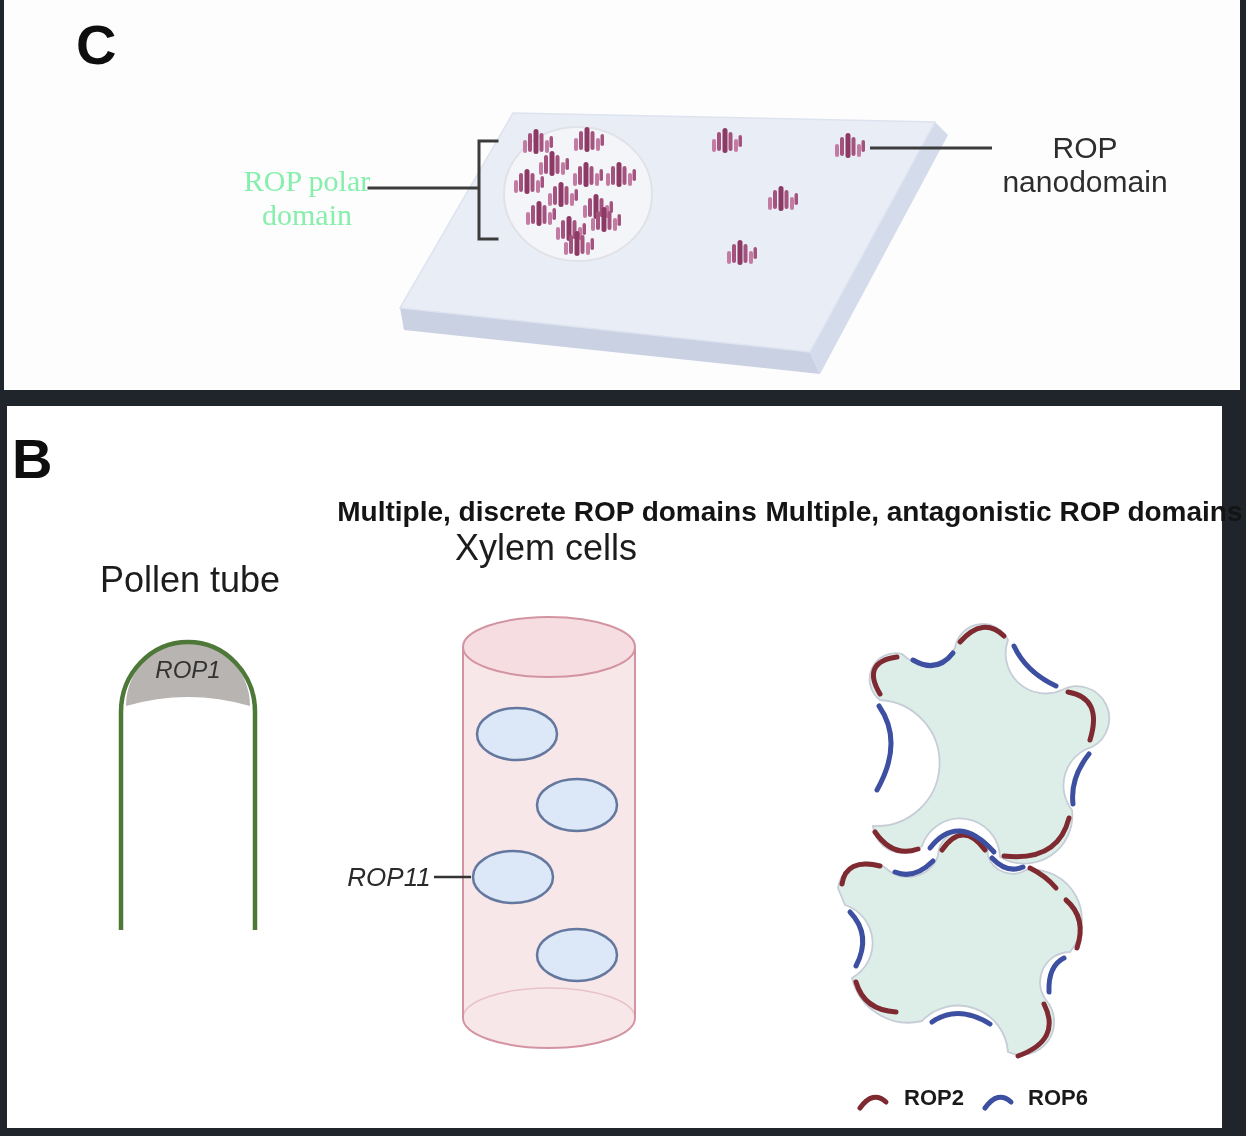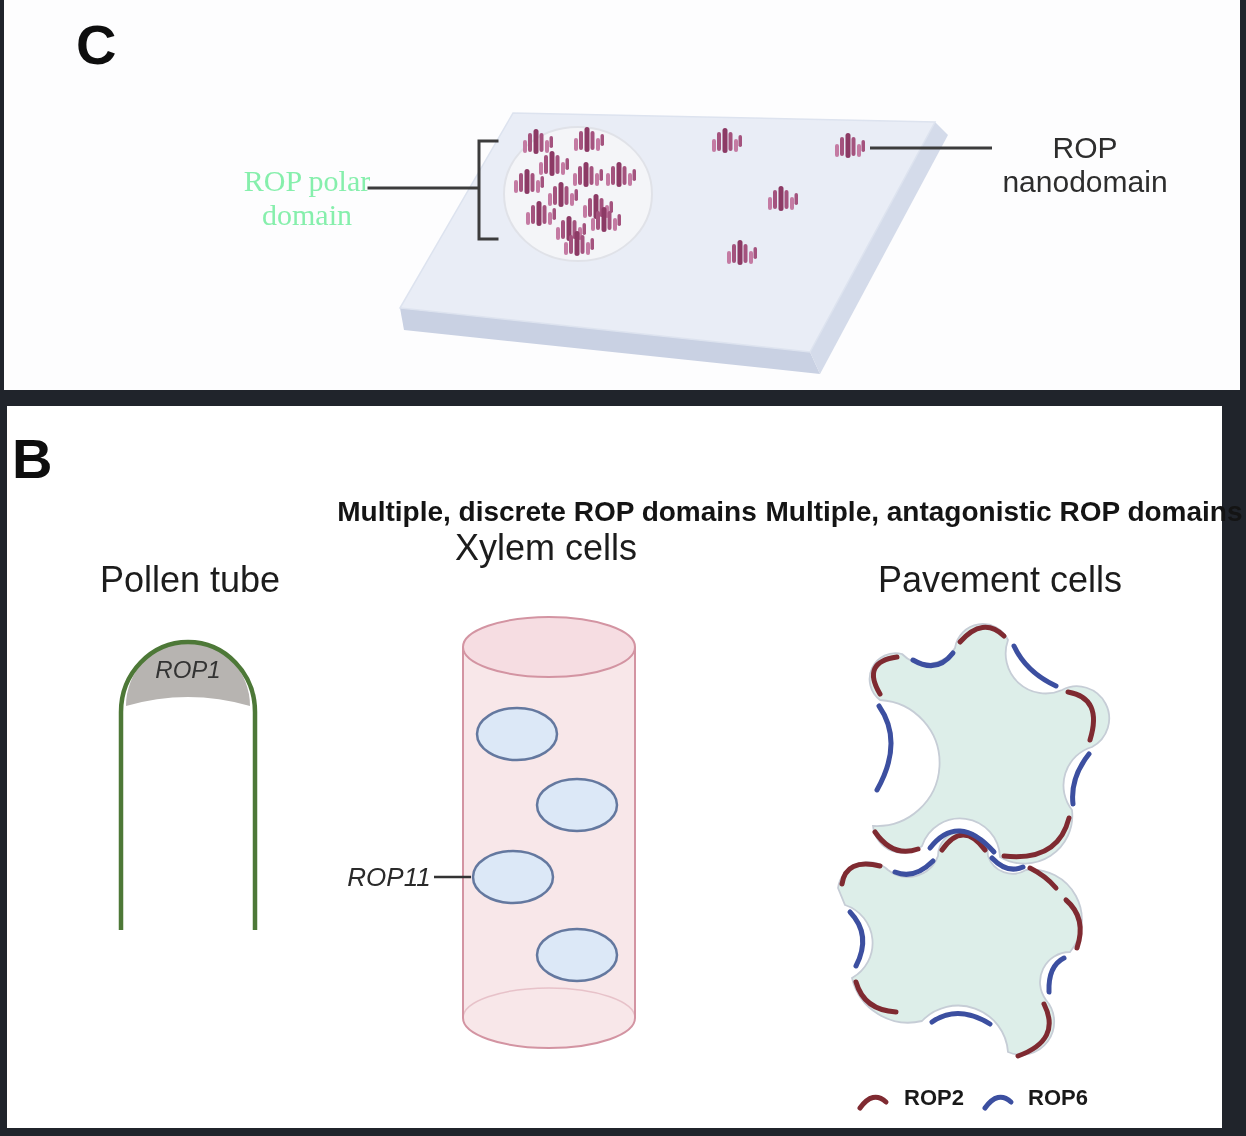--- a/index.html
+++ b/index.html
@@ -176,21 +176,20 @@
   <div class="txt cx callout multiline" style="left:1085px;top:131px;">ROP
 nanodomain</div>
 
   <div class="txt panel-letter" style="left:12px;top:426px;">B</div>
 
   <div class="txt cx col-header" style="left:547px;top:496px;">Multiple, discrete  ROP domains</div>
   <div class="txt cx col-header" style="left:1004px;top:496px;">Multiple, antagonistic  ROP domains</div>
 
   <div class="txt cx col-sub" style="left:190px;top:559px;">Pollen tube</div>
   <div class="txt cx col-sub" style="left:546px;top:527px;text-align:right;">Xylem cells</div>
-  <div class="txt cx col-sub" style="left:1000px;top:559px;">Pavement cells</div>
 
   <div class="txt cx annot" style="left:188px;top:656px;font-size:24px;">ROP1</div>
 
   <div class="txt cx annot" style="left:389px;top:862px;font-size:26px;color:#2a2a2a;">ROP11</div>
 
   <div class="txt cx legend-label" style="left:934px;top:1085px;">ROP2</div>
   <div class="txt cx legend-label" style="left:1058px;top:1085px;">ROP6</div>
 
 </div>
 

